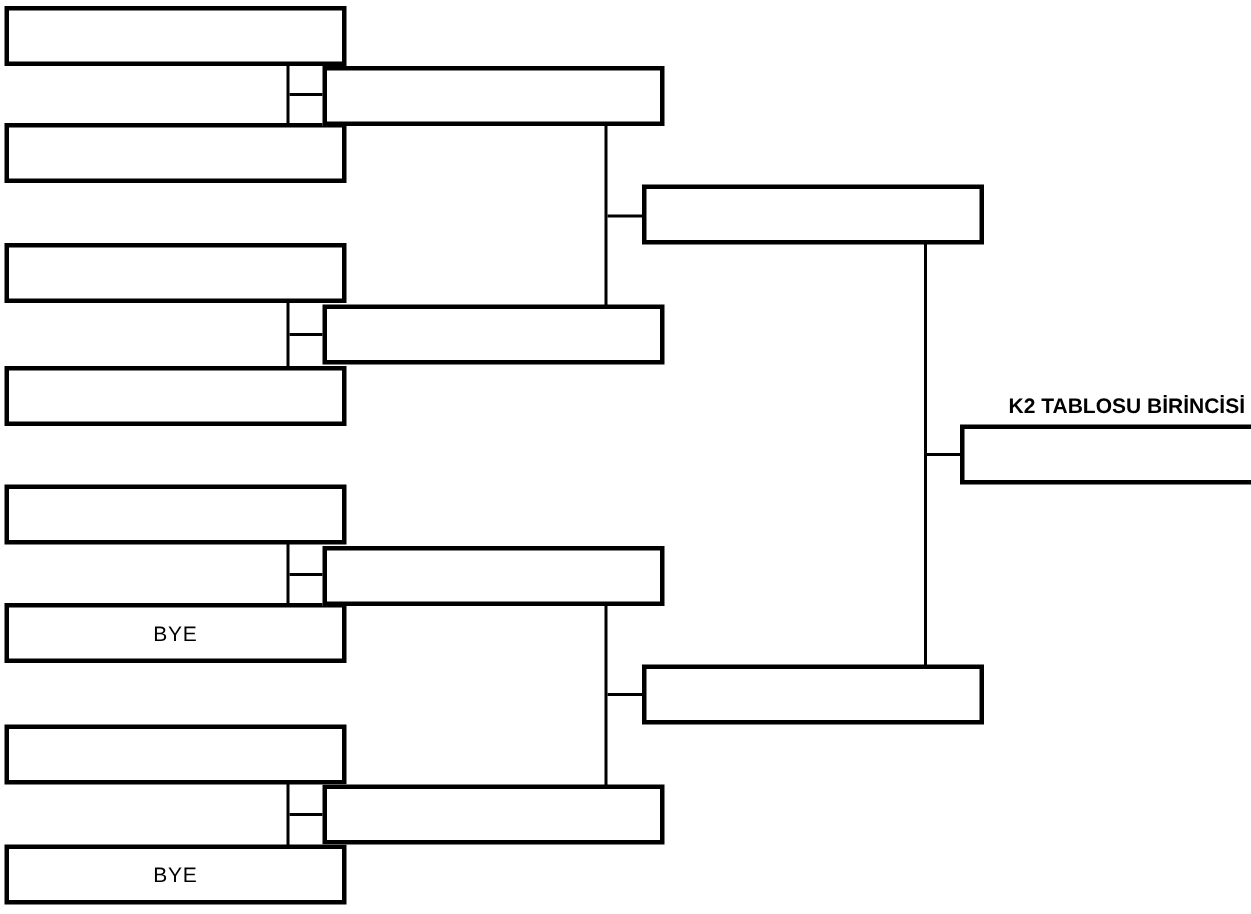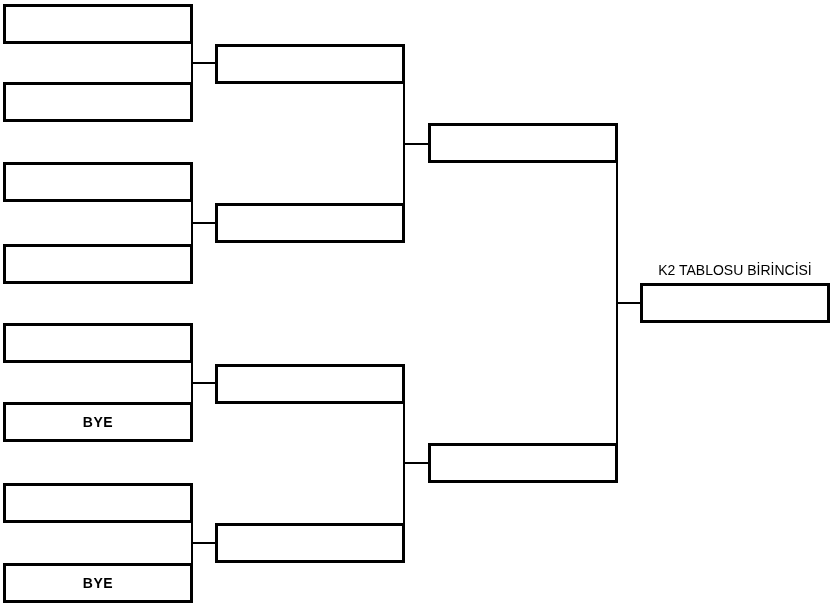--- a/index.html
+++ b/index.html
@@ -15,29 +15,29 @@
   .stage {
     position: relative;
     width: 834px;
     height: 609px;
     background: var(--background, #fff);
     font-family: "Liberation Sans", sans-serif;
     overflow: hidden;
   }
   .slot {
     position: absolute;
-    width: 190px;
+    width: 228px;
     height: 40px;
     border: 3px solid var(--line, #000);
     background: var(--background, #fff);
     box-sizing: border-box;
     display: flex;
     align-items: center;
     justify-content: center;
-    font-weight: bold;
+    font-weight: normal;
     font-size: 14px;
     color: var(--text, #000);
     letter-spacing: 0.5px;
   }
   .r1 { left: 3px; }
   #r1-1 { top: 4px; }
   #r1-2 { top: 82px; }
   #r1-3 { top: 162px; }
   #r1-4 { top: 244px; }
   #r1-5 { top: 323px; }
@@ -75,22 +75,22 @@
   #s3 { left: 193px; top: 382px; width: 22px; }
   #s4 { left: 193px; top: 542px; width: 22px; }
   #s5 { left: 405px; top: 143px; width: 23px; }
   #s6 { left: 405px; top: 462px; width: 23px; }
   #s7 { left: 618px; top: 302px; width: 22px; }
   .champion-title {
     position: absolute;
     left: 640px;
     top: 262px;
     width: 190px;
-    text-align: center;
-    font-weight: normal;
+    text-align: right;
+    font-weight: bold;
     font-size: 14px;
     color: var(--text, #000);
     white-space: nowrap;
   }
 </style>
 </head>
 <body>
 
 <div class="stage">
 

